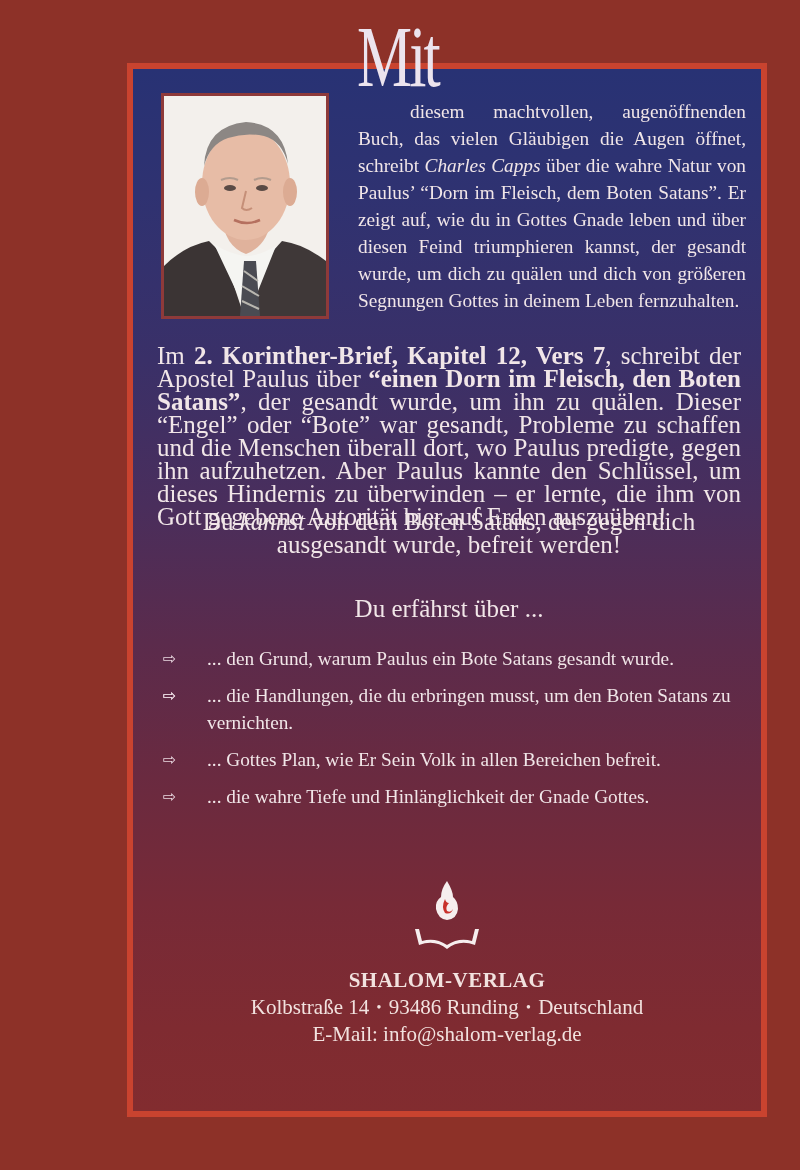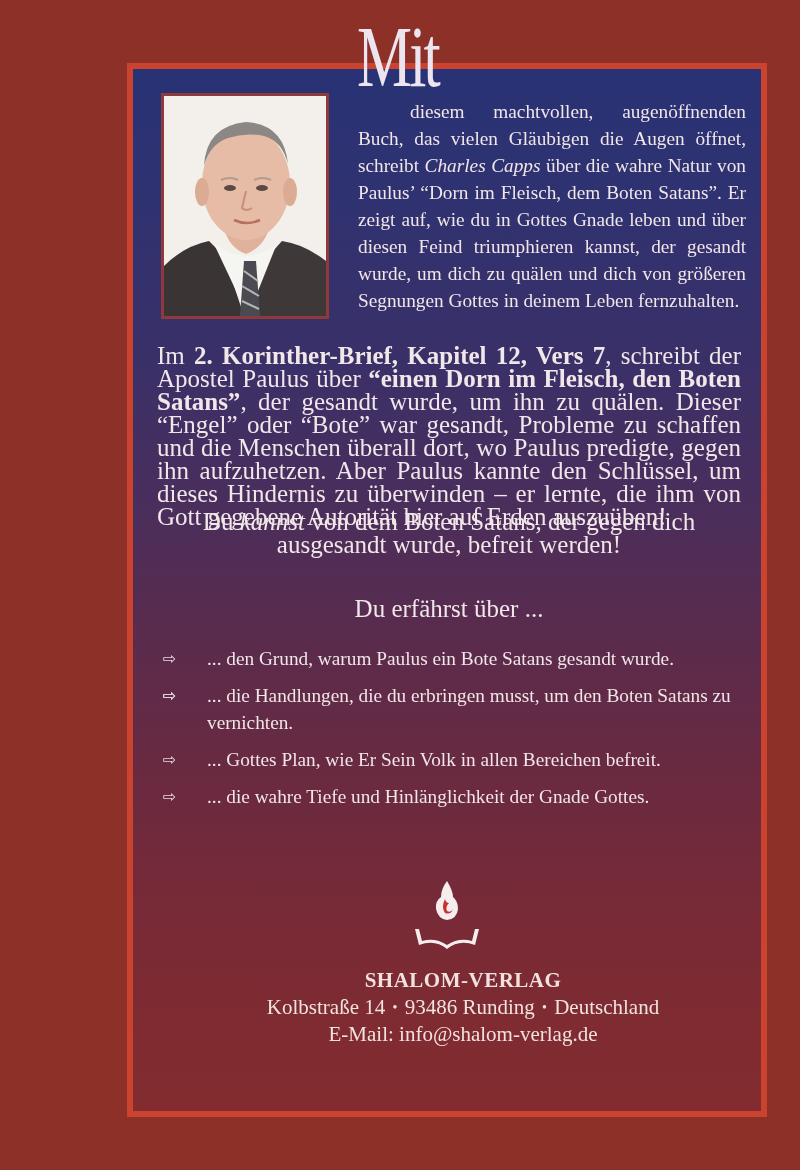--- a/index.html
+++ b/index.html
@@ -109,21 +109,20 @@
     width: 72px;
     height: 80px;
   }
   .publisher {
     position: absolute;
     left: 0;
     top: 897px;
     width: 628px;
     text-align: center;
     color: #f2e2df;
-    padding-left: 16px;
   }
   .publisher .name {
     font-weight: bold;
     font-size: 21px;
     line-height: 28px;
     letter-spacing: 0.5px;
   }
   .publisher .line {
     font-size: 21px;
     line-height: 27px;

